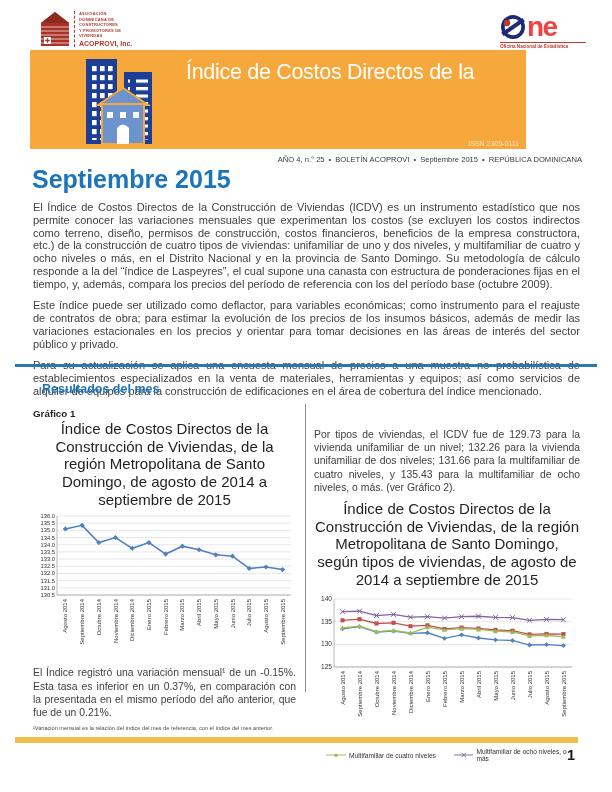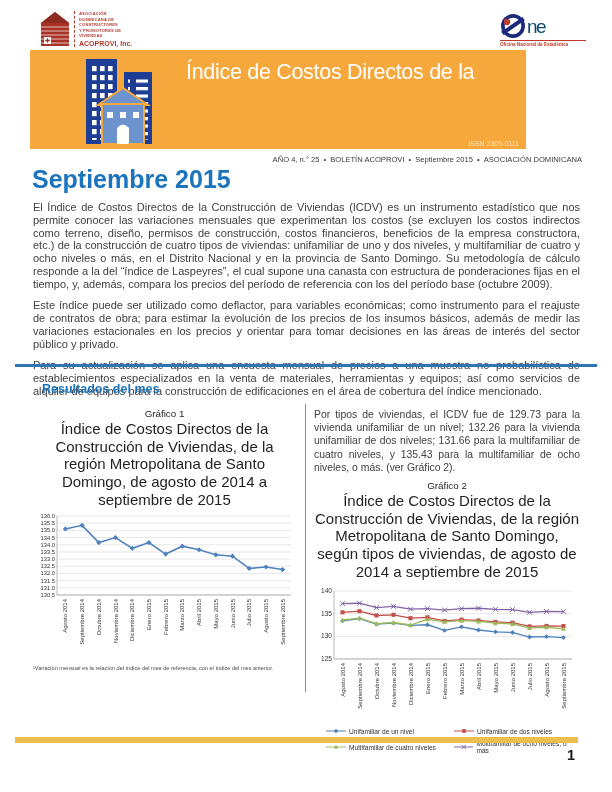--- a/index.html
+++ b/index.html
@@ -7,21 +7,21 @@
         font-family:"Liberation Sans",sans-serif;color:#414042;}
 
   
   .acoprovi{position:absolute;left:40px;top:11px;display:flex;gap:4px;align-items:flex-start;}
   .acop-text{border-left:1px dashed #B03C30;padding-left:4px;}
   .acop-line{font-size:4px;line-height:1.4;color:#B03C30;font-weight:bold;letter-spacing:.2px;}
   .acop-name{font-size:7px;color:#B03C30;font-weight:bold;margin-top:1px;}
 
   .one{position:absolute;left:500px;top:13px;width:96px;}
   .one-row{display:flex;align-items:center;gap:1px;}
-  .one-ne{font-size:19px;font-weight:normal;color:#0c4a6e;letter-spacing:-1.5px;line-height:1;}
+  .one-ne{font-size:28px;font-weight:bold;color:#ef4444;letter-spacing:-1.5px;line-height:1;}
   .one-tagline{font-size:4.6px;color:#C0392B;font-weight:bold;margin-top:1px;border-top:1.5px solid #C0392B;padding-top:1px;width:86px;}
 
   
   .banner{position:absolute;left:30px;top:50px;width:496px;height:99px;background:#F6A83C;}
   .banner-buildings{position:absolute;left:46px;top:7px;}
   .banner-text{position:absolute;left:156px;top:11px;color:#fff;}
   .bt{font-size:21.5px;line-height:1.1;letter-spacing:-.3px;font-weight:normal;}
   .bt b{font-weight:bold;}
   .bsub{font-size:15.5px;margin-top:3px;color:rgba(255,255,255,.85);letter-spacing:-.2px;}
   .issn{position:absolute;right:7px;bottom:2px;font-size:7px;color:rgba(255,255,255,.65);}
@@ -33,24 +33,24 @@
   
   .main-title{position:absolute;left:32px;top:165px;margin:0;font-size:25px;font-weight:bold;color:#1C75BC;}
   .intro{position:absolute;left:33px;top:201px;width:547px;}
   .intro p{margin:0 0 9px;font-size:11px;line-height:1.16;text-align:justify;}
 
   .rule{position:absolute;left:15px;top:364px;width:582px;height:3px;background:#2E75B6;}
   .section-title{position:absolute;left:32px;top:382px;margin:0;font-size:12.5px;font-weight:bold;color:#1C75BC;padding-left:10px;}
 
   
   .col-left{position:absolute;left:33px;top:404px;width:263px;}
-  .col-right{position:absolute;left:314px;top:408px;width:266px;}
+  .col-right{position:absolute;left:314px;top:428px;width:266px;}
   .vdivider{position:absolute;left:305px;top:404px;width:1px;height:288px;background:#8A8A8A;}
   .col-left p,.col-right p{font-size:10.4px;line-height:1.27;text-align:justify;margin:0 0 6px;}
-  .chart-title{font-size:9.8px;font-weight:normal;text-align:center;color:#231F20;margin:4px 0 1px;}
+  .chart-title{font-size:9.8px;font-weight:bold;text-align:left;color:#231F20;margin:4px 0 1px;}
   .chart-caption{font-size:15px;text-align:center;color:#231F20;line-height:1.18;margin-bottom:3px;}
   svg.chart{display:block;margin:0 auto;}
   .variation{margin-top:7px !important;}
   .footnote{font-size:5.6px;color:#4A4A4A;margin-top:6px;}
 
   .legend{display:grid;grid-template-columns:1fr 1fr;column-gap:4px;row-gap:5px;padding:2px 2px 0 12px;margin-top:2px;}
   .legend-item{display:flex;align-items:center;gap:3px;font-size:6.6px;color:#333;}
 
   
   .bottom-bar{position:absolute;left:15px;top:737px;width:563px;height:6px;background:#EDBE4B;}
@@ -113,21 +113,21 @@
       <rect x="57" y="55" width="6" height="6" fill="#fff"></rect>
       <path d="M41 87 L41 71 Q47 64 53 71 L53 87 Z" fill="#fff"></path>
     </svg>
     <div class="banner-text">
       <div class="bt">Índice de Costos Directos de la</div>
     </div>
     <div class="issn">ISSN 2309-0111</div>
   </div>
 
   <div class="meta">
-    <span>AÑO 4, n.° 25</span><span class="sep">•</span><span>BOLETÍN ACOPROVI</span><span class="sep">•</span><span>Septiembre 2015</span><span class="sep">•</span><span>ASOCIACIÓN DOMINICANA</span>
+    <span>AÑO 4, n.° 25</span><span class="sep">•</span><span>BOLETÍN ACOPROVI</span><span class="sep">•</span><span>Septiembre 2015</span><span class="sep">•</span><span>REPÚBLICA DOMINICANA</span>
   </div>
 
   <h1 class="main-title">Septiembre 2015</h1>
 
   <div class="intro">
     <p>El Índice de Costos Directos de la Construcción de Viviendas (ICDV) es un instrumento estadístico que nos permite conocer las variaciones mensuales que experimentan los costos (se excluyen los costos indirectos como terreno, diseño, permisos de construcción, costos financieros, beneficios de la empresa constructora, etc.) de la construcción de cuatro tipos de viviendas: unifamiliar de uno y dos niveles, y multifamiliar de cuatro y ocho niveles o más, en el Distrito Nacional y en la provincia de Santo Domingo. Su metodología de cálculo responde a la del “índice de Laspeyres”, el cual supone una canasta con estructura de ponderaciones fijas en el tiempo, y, además, compara los precios del período de referencia con los del período base (octubre 2009).</p>
     <p>Este índice puede ser utilizado como deflactor, para variables económicas; como instrumento para el reajuste de contratos de obra; para estimar la evolución de los precios de los insumos básicos, además de medir las variaciones estacionales en los precios y orientar para tomar decisiones en las áreas de interés del sector público y privado.</p>
     <p>Para su actualización se aplica una encuesta mensual de precios a una muestra no probabilística de establecimientos especializados en la venta de materiales, herramientas y equipos; así como servicios de alquiler de equipos para la construcción de edificaciones en el área de cobertura del índice mencionado.</p>
   </div>
 
@@ -189,26 +189,26 @@
         <path d="M115.92857142857143 28.972727272727187L118.52857142857142 31.57272727272719L115.92857142857143 34.17272727272719L113.32857142857144 31.57272727272719Z" fill="#4F81BD"></path>
         <path d="M132.64285714285714 40.463636363636446L135.24285714285713 43.06363636363645L132.64285714285714 45.66363636363645L130.04285714285714 43.06363636363645Z" fill="#4F81BD"></path>
         <path d="M149.35714285714286 32.563636363636284L151.95714285714286 35.163636363636286L149.35714285714286 37.76363636363629L146.75714285714287 35.163636363636286Z" fill="#4F81BD"></path>
         <path d="M166.07142857142858 36.15454545454537L168.67142857142858 38.75454545454537L166.07142857142858 41.354545454545374L163.4714285714286 38.75454545454537Z" fill="#4F81BD"></path>
         <path d="M182.78571428571428 41.18181818181802L185.38571428571427 43.78181818181802L182.78571428571428 46.38181818181802L180.18571428571428 43.78181818181802Z" fill="#4F81BD"></path>
         <path d="M199.5 42.61818181818198L202.1 45.21818181818198L199.5 47.81818181818198L196.9 45.21818181818198Z" fill="#4F81BD"></path>
         <path d="M216.21428571428572 54.827272727272806L218.81428571428572 57.42727272727281L216.21428571428572 60.02727272727281L213.61428571428573 57.42727272727281Z" fill="#4F81BD"></path>
         <path d="M232.92857142857142 53.390909090909254L235.5285714285714 55.990909090909255L232.92857142857142 58.59090909090926L230.32857142857142 55.990909090909255Z" fill="#4F81BD"></path>
         <path d="M249.64285714285714 55.97636363636349L252.24285714285713 58.57636363636349L249.64285714285714 61.17636363636349L247.04285714285714 58.57636363636349Z" fill="#4F81BD"></path>
       </svg>
+    <p class="variation">El Índice registró una variación mensual¹ de un -0.15%. Esta tasa es inferior en un 0.37%, en comparación con la presentada en el mismo período del año anterior, que fue de un 0.21%.</p>
     <div class="footnote">¹Variación mensual es la relación del índice del mes de referencia, con el índice del mes anterior.</div>
   </div>
 
   <div class="col-right">
     <p>Por tipos de viviendas, el ICDV fue de 129.73 para la vivienda unifamiliar de un nivel; 132.26 para la vivienda unifamiliar de dos niveles; 131.66 para la multifamiliar de cuatro niveles, y 135.43 para la multifamiliar de ocho niveles, o más. (ver Gráfico 2).</p>
-    <div class="chart-title">Gráfico 2</div>
     <div class="chart-caption">Índice de Costos Directos de la Construcción de Viviendas, de la región Metropolitana de Santo Domingo, según tipos de viviendas, de agosto de 2014 a septiembre de 2015</div>
     <svg id="chart2" class="chart" viewBox="0 0 266 140" width="266" height="140">
         <line x1="20" y1="8" x2="258" y2="8" stroke="#D6D6D6" stroke-width="0.6"></line>
         <text x="18" y="10" font-size="6.6" text-anchor="end" fill="#333" font-family="Liberation Sans, sans-serif">140</text>
         <line x1="20" y1="30.666666666666664" x2="258" y2="30.666666666666664" stroke="#D6D6D6" stroke-width="0.6"></line>
         <text x="18" y="32.666666666666664" font-size="6.6" text-anchor="end" fill="#333" font-family="Liberation Sans, sans-serif">135</text>
         <line x1="20" y1="53.33333333333333" x2="258" y2="53.33333333333333" stroke="#D6D6D6" stroke-width="0.6"></line>
         <text x="18" y="55.33333333333333" font-size="6.6" text-anchor="end" fill="#333" font-family="Liberation Sans, sans-serif">130</text>
         <line x1="20" y1="76" x2="258" y2="76" stroke="#D6D6D6" stroke-width="0.6"></line>
         <text x="18" y="78" font-size="6.6" text-anchor="end" fill="#333" font-family="Liberation Sans, sans-serif">125</text>

